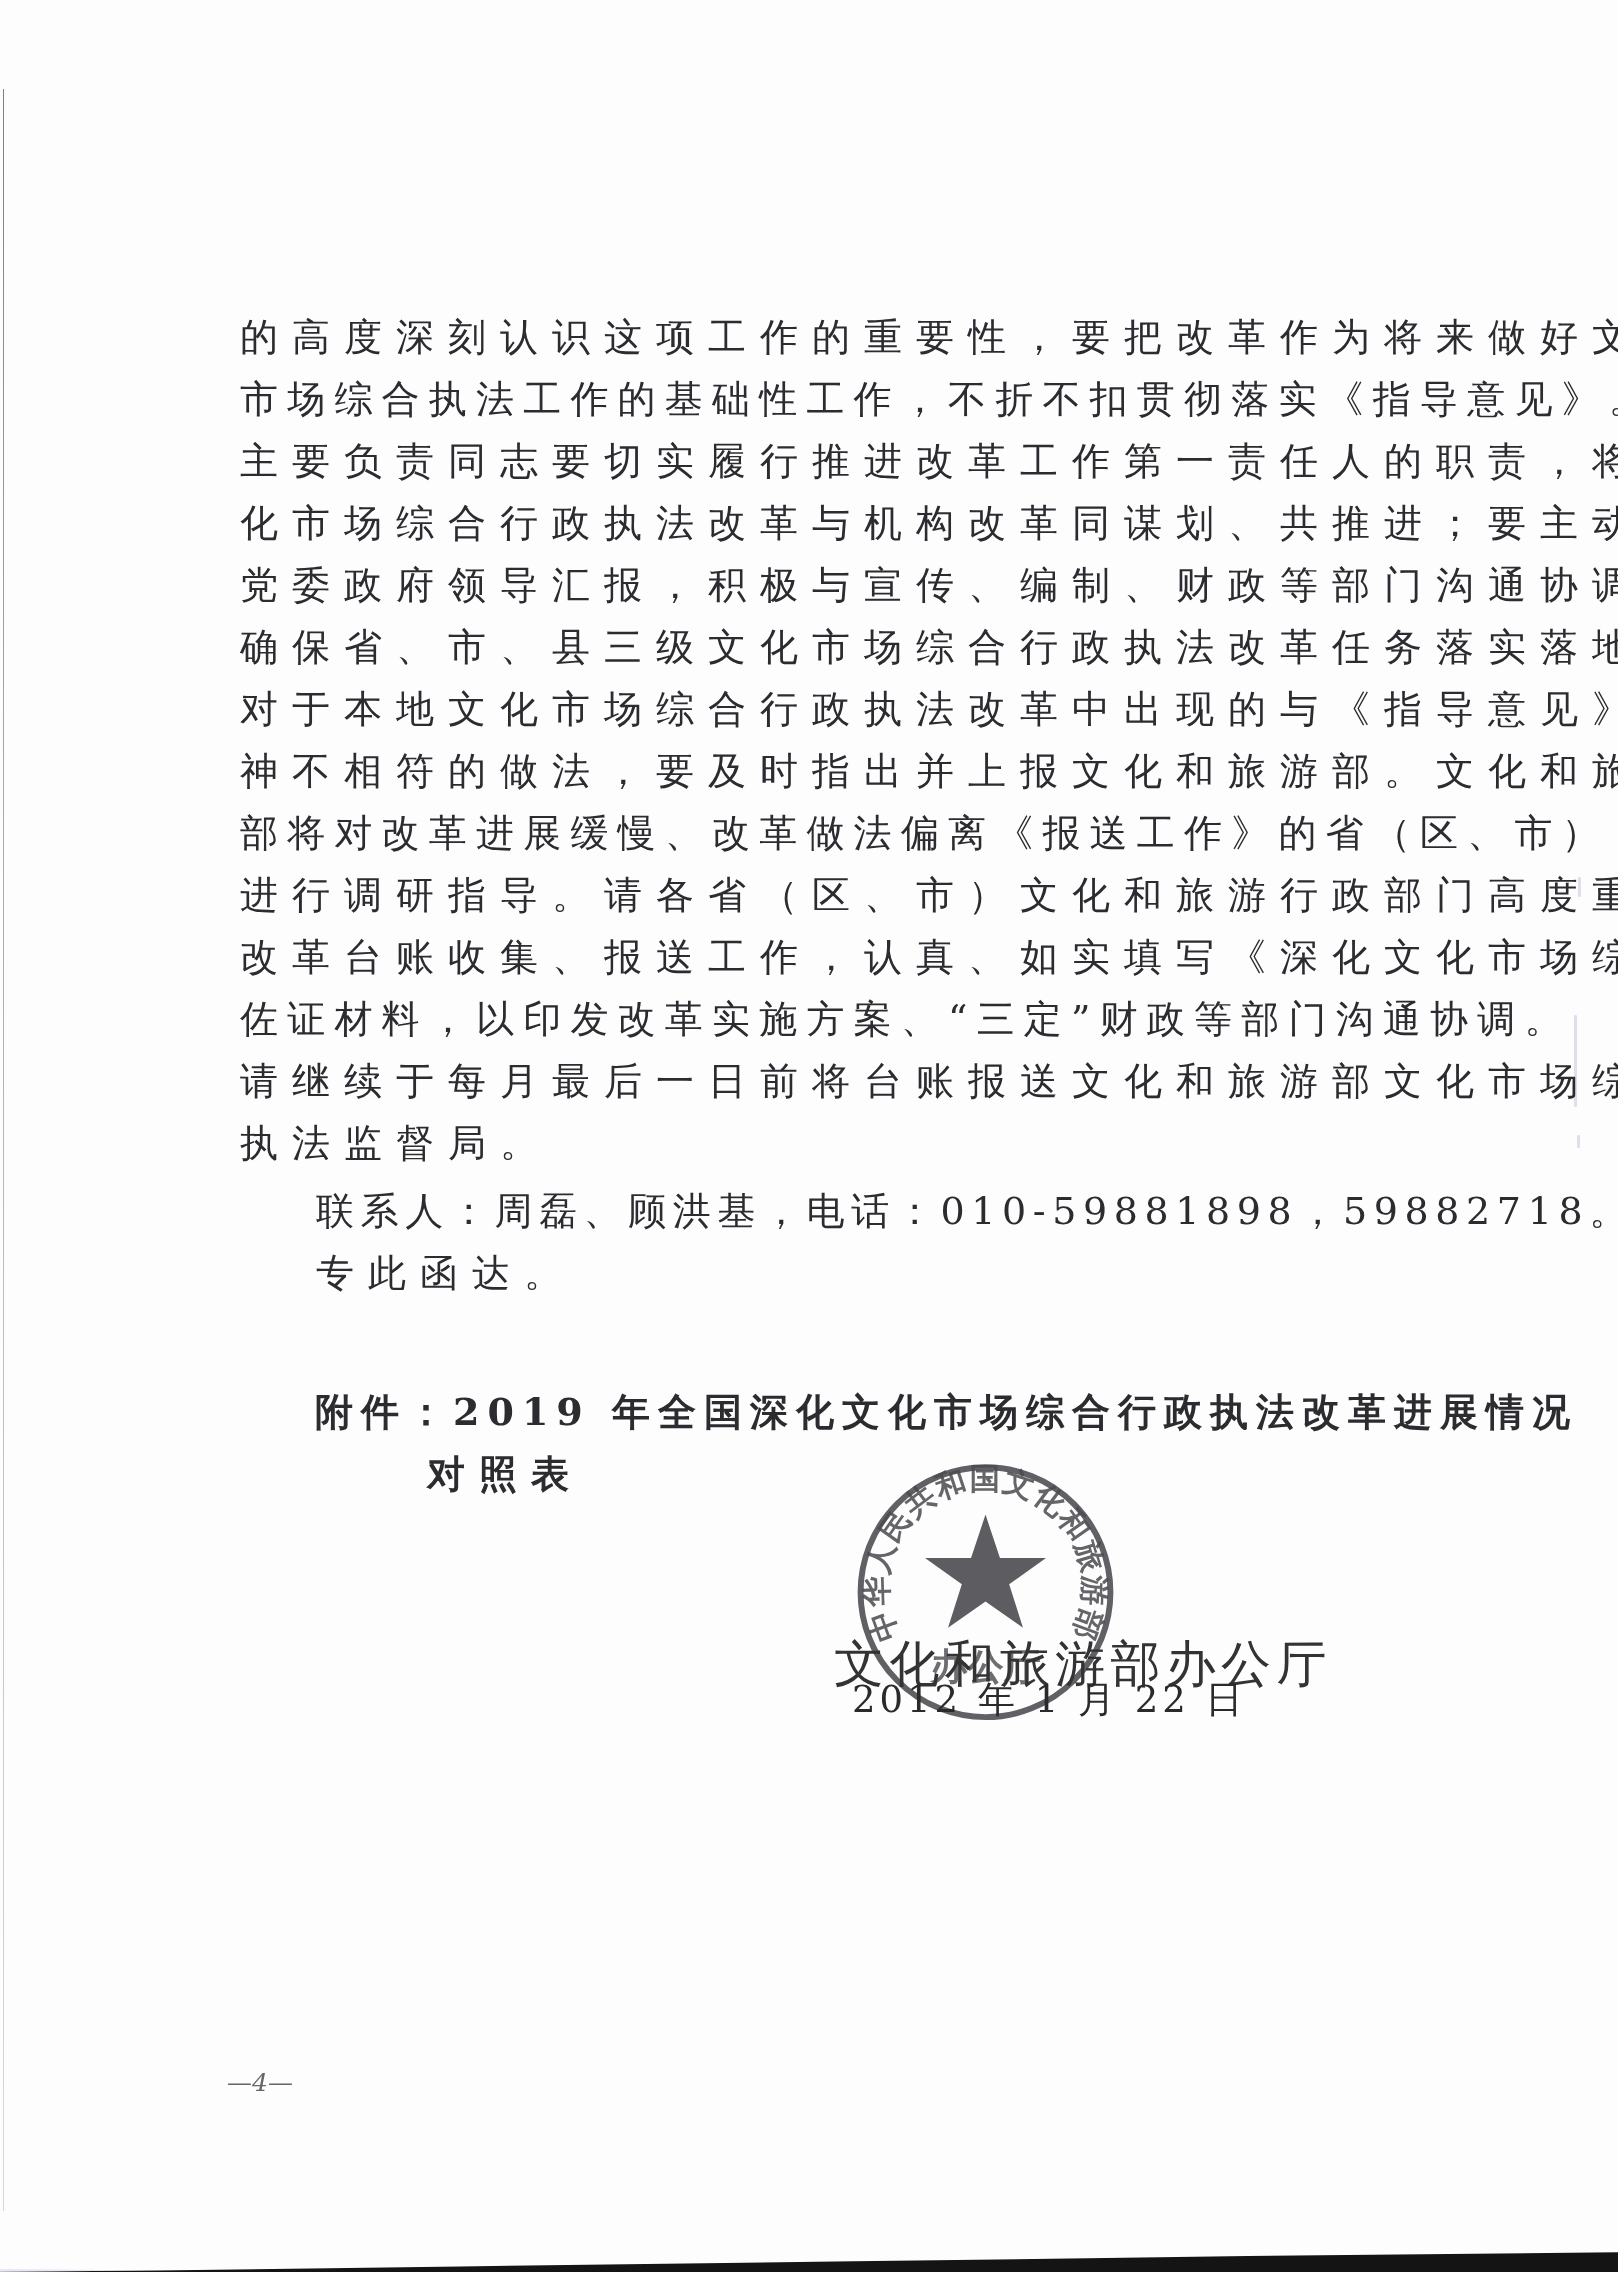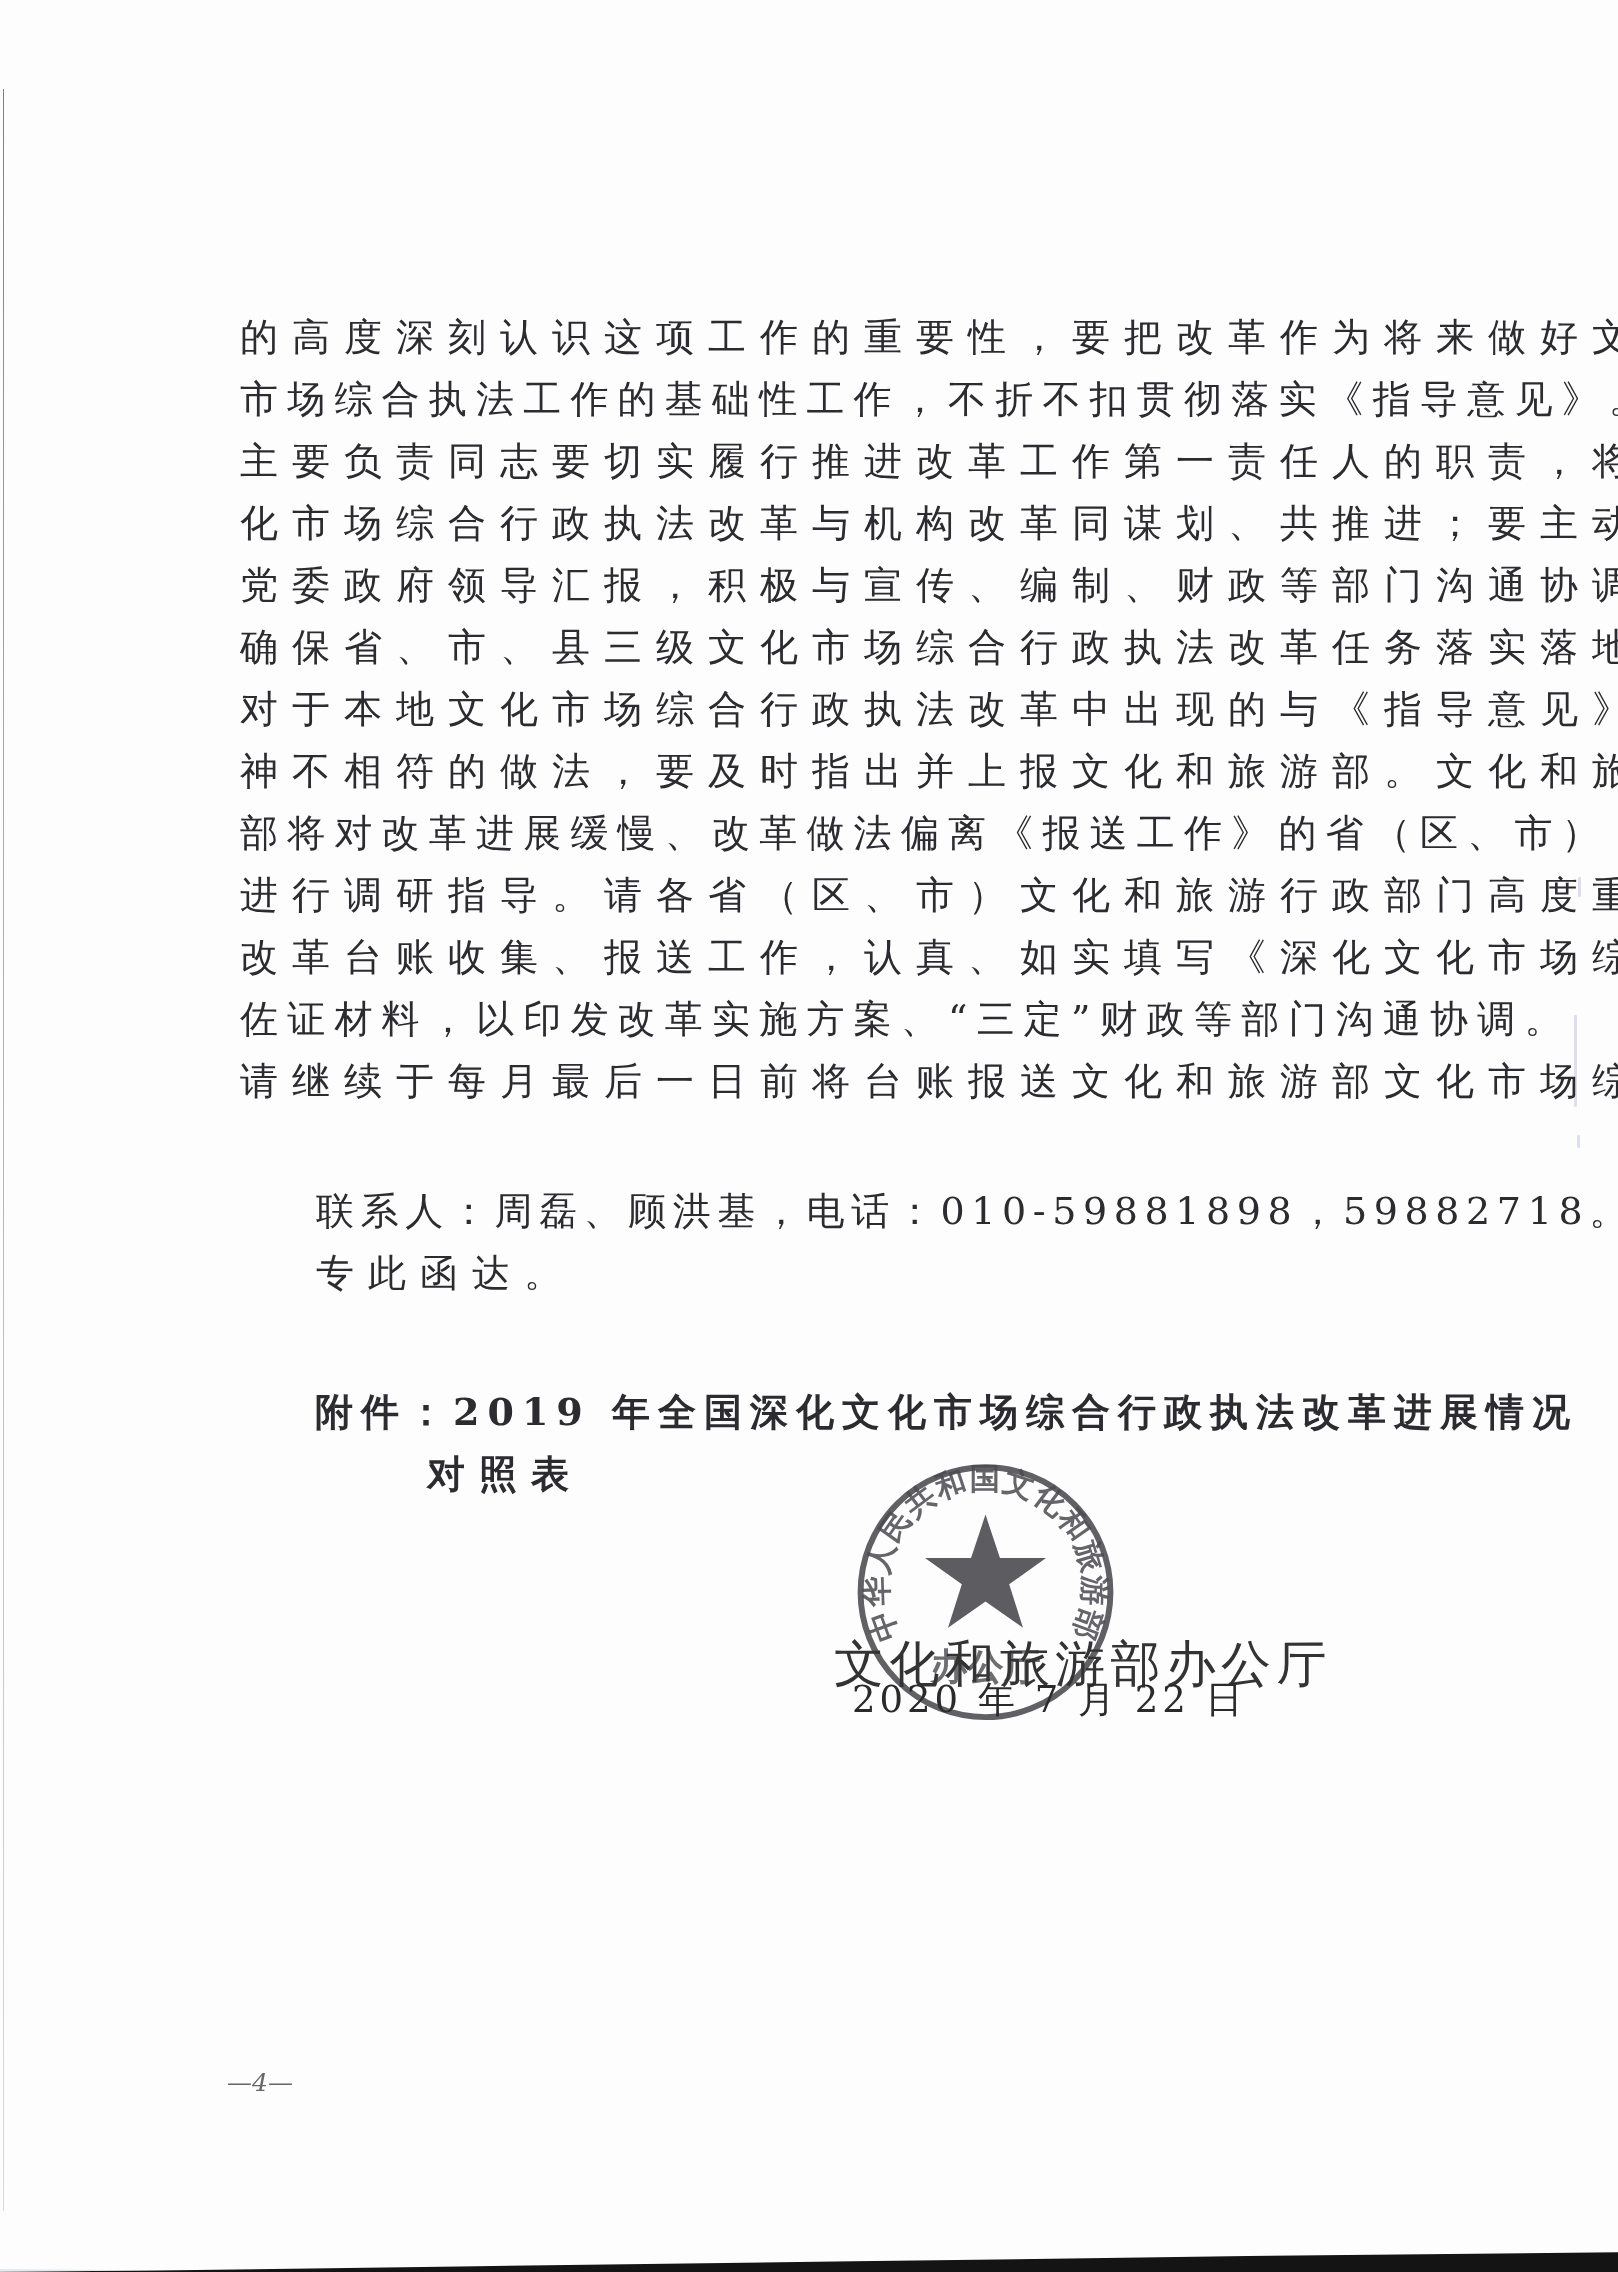--- a/index.html
+++ b/index.html
@@ -133,20 +133,21 @@
     <div class="line">化市场综合行政执法改革与机构改革同谋划、共推进；要主动向</div>
     <div class="line">党委政府领导汇报，积极与宣传、编制、财政等部门沟通协调，</div>
     <div class="line">确保省、市、县三级文化市场综合行政执法改革任务落实落地。</div>
     <div class="line">对于本地文化市场综合行政执法改革中出现的与《指导意见》精</div>
     <div class="line">神不相符的做法，要及时指出并上报文化和旅游部。文化和旅游</div>
     <div class="line tight">部将对改革进展缓慢、改革做法偏离《报送工作》的省（区、市）</div>
     <div class="line">进行调研指导。请各省（区、市）文化和旅游行政部门高度重视</div>
     <div class="line">改革台账收集、报送工作，认真、如实填写《深化文化市场综合</div>
     <div class="line tight">佐证材料，以印发改革实施方案、“三定”财政等部门沟通协调。</div>
     <div class="line">请继续于每月最后一日前将台账报送文化和旅游部文化市场综合</div>
+    <div class="line">执法监督局。</div>
   </div>
 
   <div class="contact">
     <div class="line indent tight" style="letter-spacing:6.6px;">联系人：周磊、顾洪基，电话：010-59881898，59882718。</div>
     <div class="line indent">专此函达。</div>
   </div>
 
   <div class="attachment">
     <div class="line tight" style="letter-spacing:8px;font-weight:bold;">附件：2019 年全国深化文化市场综合行政执法改革进展情况</div>
     <div class="line cont">对照表</div>
@@ -162,21 +163,21 @@
         <polygon points="200,80 222,146 292,146 236,186 257,252 200,212 143,252 164,186 108,146 178,146" fill="#4a4a50" opacity="0.9"></polygon>
       </g>
       <text font-family="DejaVu Sans, sans-serif" font-size="46" font-weight="bold" fill="#4a4a50" opacity="0.85" letter-spacing="2">
         <textPath href="#sealArc" startOffset="50%" text-anchor="middle">中华人民共和国文化和旅游部</textPath>
       </text>
       <text x="200" y="330" text-anchor="middle" font-family="DejaVu Sans, sans-serif" font-size="56" font-weight="bold" fill="#4a4a50" opacity="0.8">办公厅</text>
     </svg>
   </div>
 
   <div class="signature">文化和旅游部办公厅</div>
-  <div class="date">2020 年 7 月 22 日</div>
+  <div class="date">2012 年 1 月 22 日</div>
 
   <div class="page-number">—4—</div>
 
   <svg class="bottom-shadow" viewBox="0 0 2463 40" preserveAspectRatio="none" xmlns="http://www.w3.org/2000/svg">
     <polygon points="0,40 2463,40 2463,8 1900,14 1300,22 700,30 240,36 0,38" fill="#141414"></polygon>
     <polygon points="0,38 240,36 0,34" fill="#cfd4e4" opacity="0.5"></polygon>
   </svg>
 
 </div>
 

